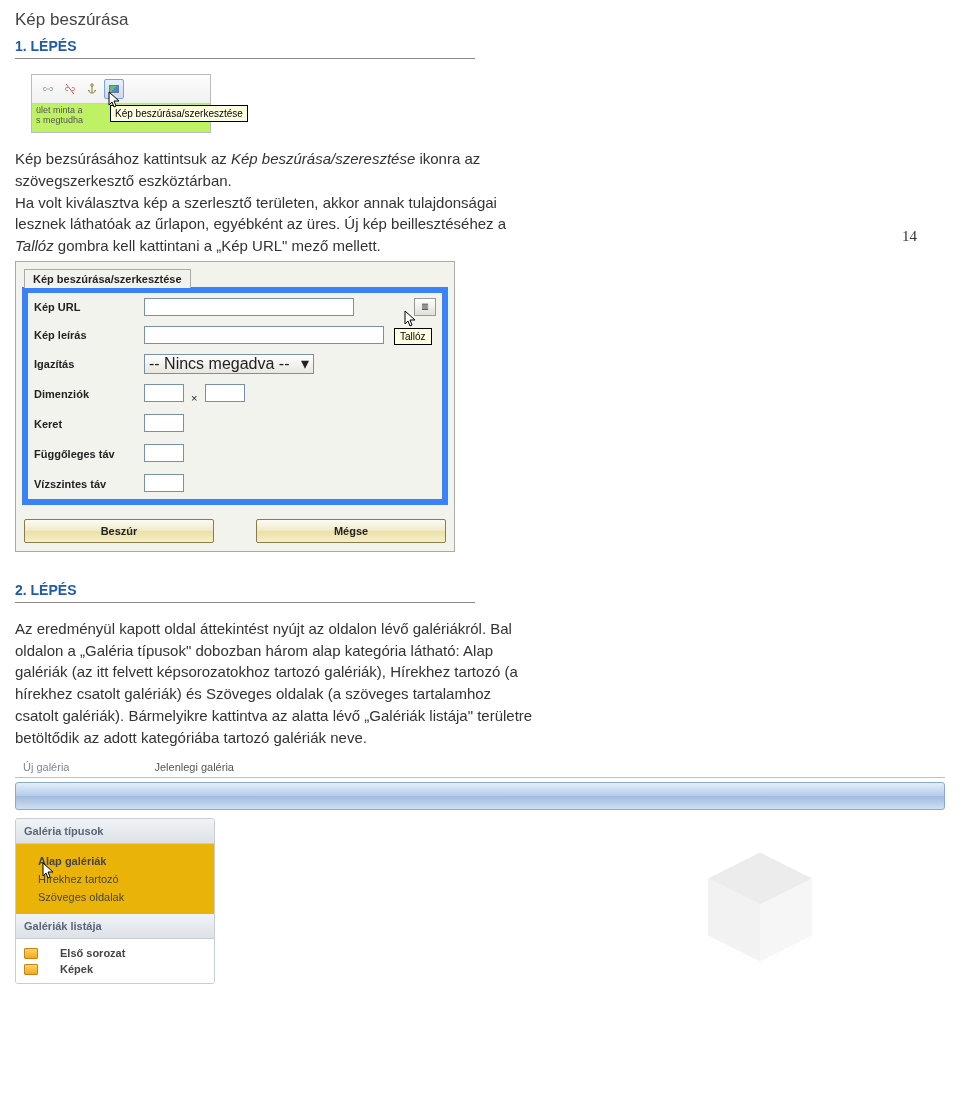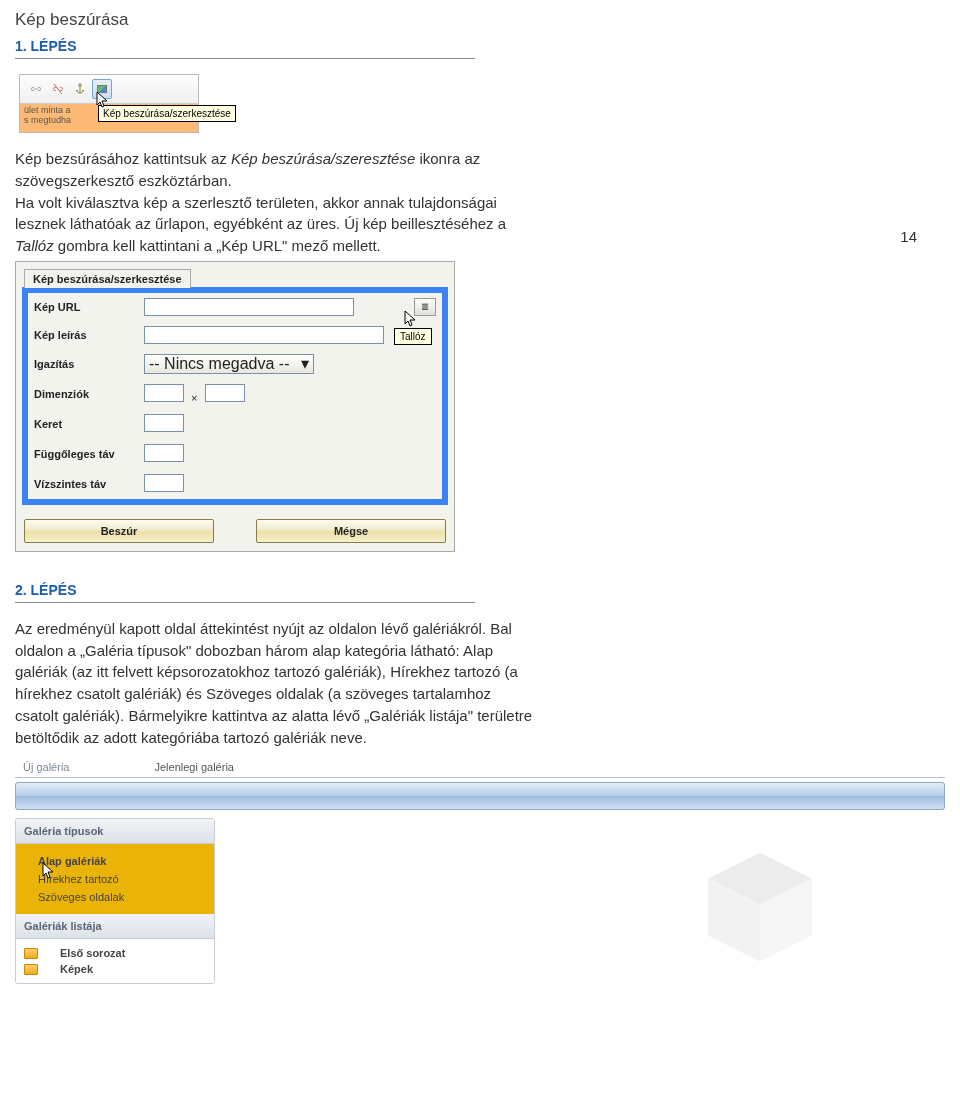--- a/index.html
+++ b/index.html
@@ -3,24 +3,24 @@
 <meta charset="utf-8">
 <style>
   * { box-sizing: border-box; margin: 0; padding: 0; }
   body { font-family: Arial, Helvetica, sans-serif; font-size: 14px; color: #222; background: #fff; width: 960px; padding: 10px 15px 20px 15px; }
   
   .page-title { font-size: 17px; font-weight: 400; color: #444; margin-bottom: 8px; }
   .step-title { font-size: 14px; font-weight: 700; color: #1e5ba8; margin-top: 6px; margin-bottom: 4px; }
   .underline { border-bottom: 1px solid #888; width: 460px; margin-bottom: 15px; }
   .body-text { font-size: 15px; font-weight: 300; line-height: 1.45; width: 520px; color: #333; }
   .body-text em { font-style: italic; }
-  .page-num { position: absolute; right: 28px; font-size: 15px; color: #333; }
-  
-  
-  .ss1 { border: 1px solid #bbb; width: 180px; margin: 15px 4px; background: #fdba74; position: relative; }
+  .page-num { position: absolute; right: 28px; font-size: 15px; color: #333; font-family: Liberation Serif, serif; }
+  
+  
+  .ss1 { border: 1px solid #bbb; width: 180px; margin: 15px 16px; background: #bef264; position: relative; }
   .ss1-tb { display: flex; gap: 2px; padding: 4px 6px; border-bottom: 1px solid #ccc; background: linear-gradient(#fdfdfd,#f0f0f0); }
   .ss1-icon { width: 20px; height: 20px; border: 1px solid transparent; border-radius: 2px; display: flex; align-items: center; justify-content: center; font-size: 10px; color: #888; }
   .ss1-icon.sel { border: 1px solid #7aa3d6; background: linear-gradient(#e8f0fb,#c8dcf4); }
   .ss1-body { padding: 2px 4px; font-size: 9px; color: #555; line-height: 1.1; height: 28px; }
   .ss1-tip { position: absolute; left: 78px; top: 30px; background: #ffffe1; border: 1px solid #000; padding: 2px 4px; font-size: 10px; font-family: Tahoma, sans-serif; color: #000; white-space: nowrap; }
   .cursor { position: absolute; width: 14px; height: 18px; }
   
   
   .ss2 { border: 1px solid #aaa; width: 440px; margin: 4px 0 30px 0; background: #f3f3ee; font-family: Tahoma, sans-serif; font-size: 11px; position: relative; }
   .ss2-tab { display: inline-block; background: #f3f3ee; border: 1px solid #aaa; border-bottom: none; padding: 3px 8px; margin: 6px 0 0 8px; font-weight: 700; position: relative; top: 1px; }

